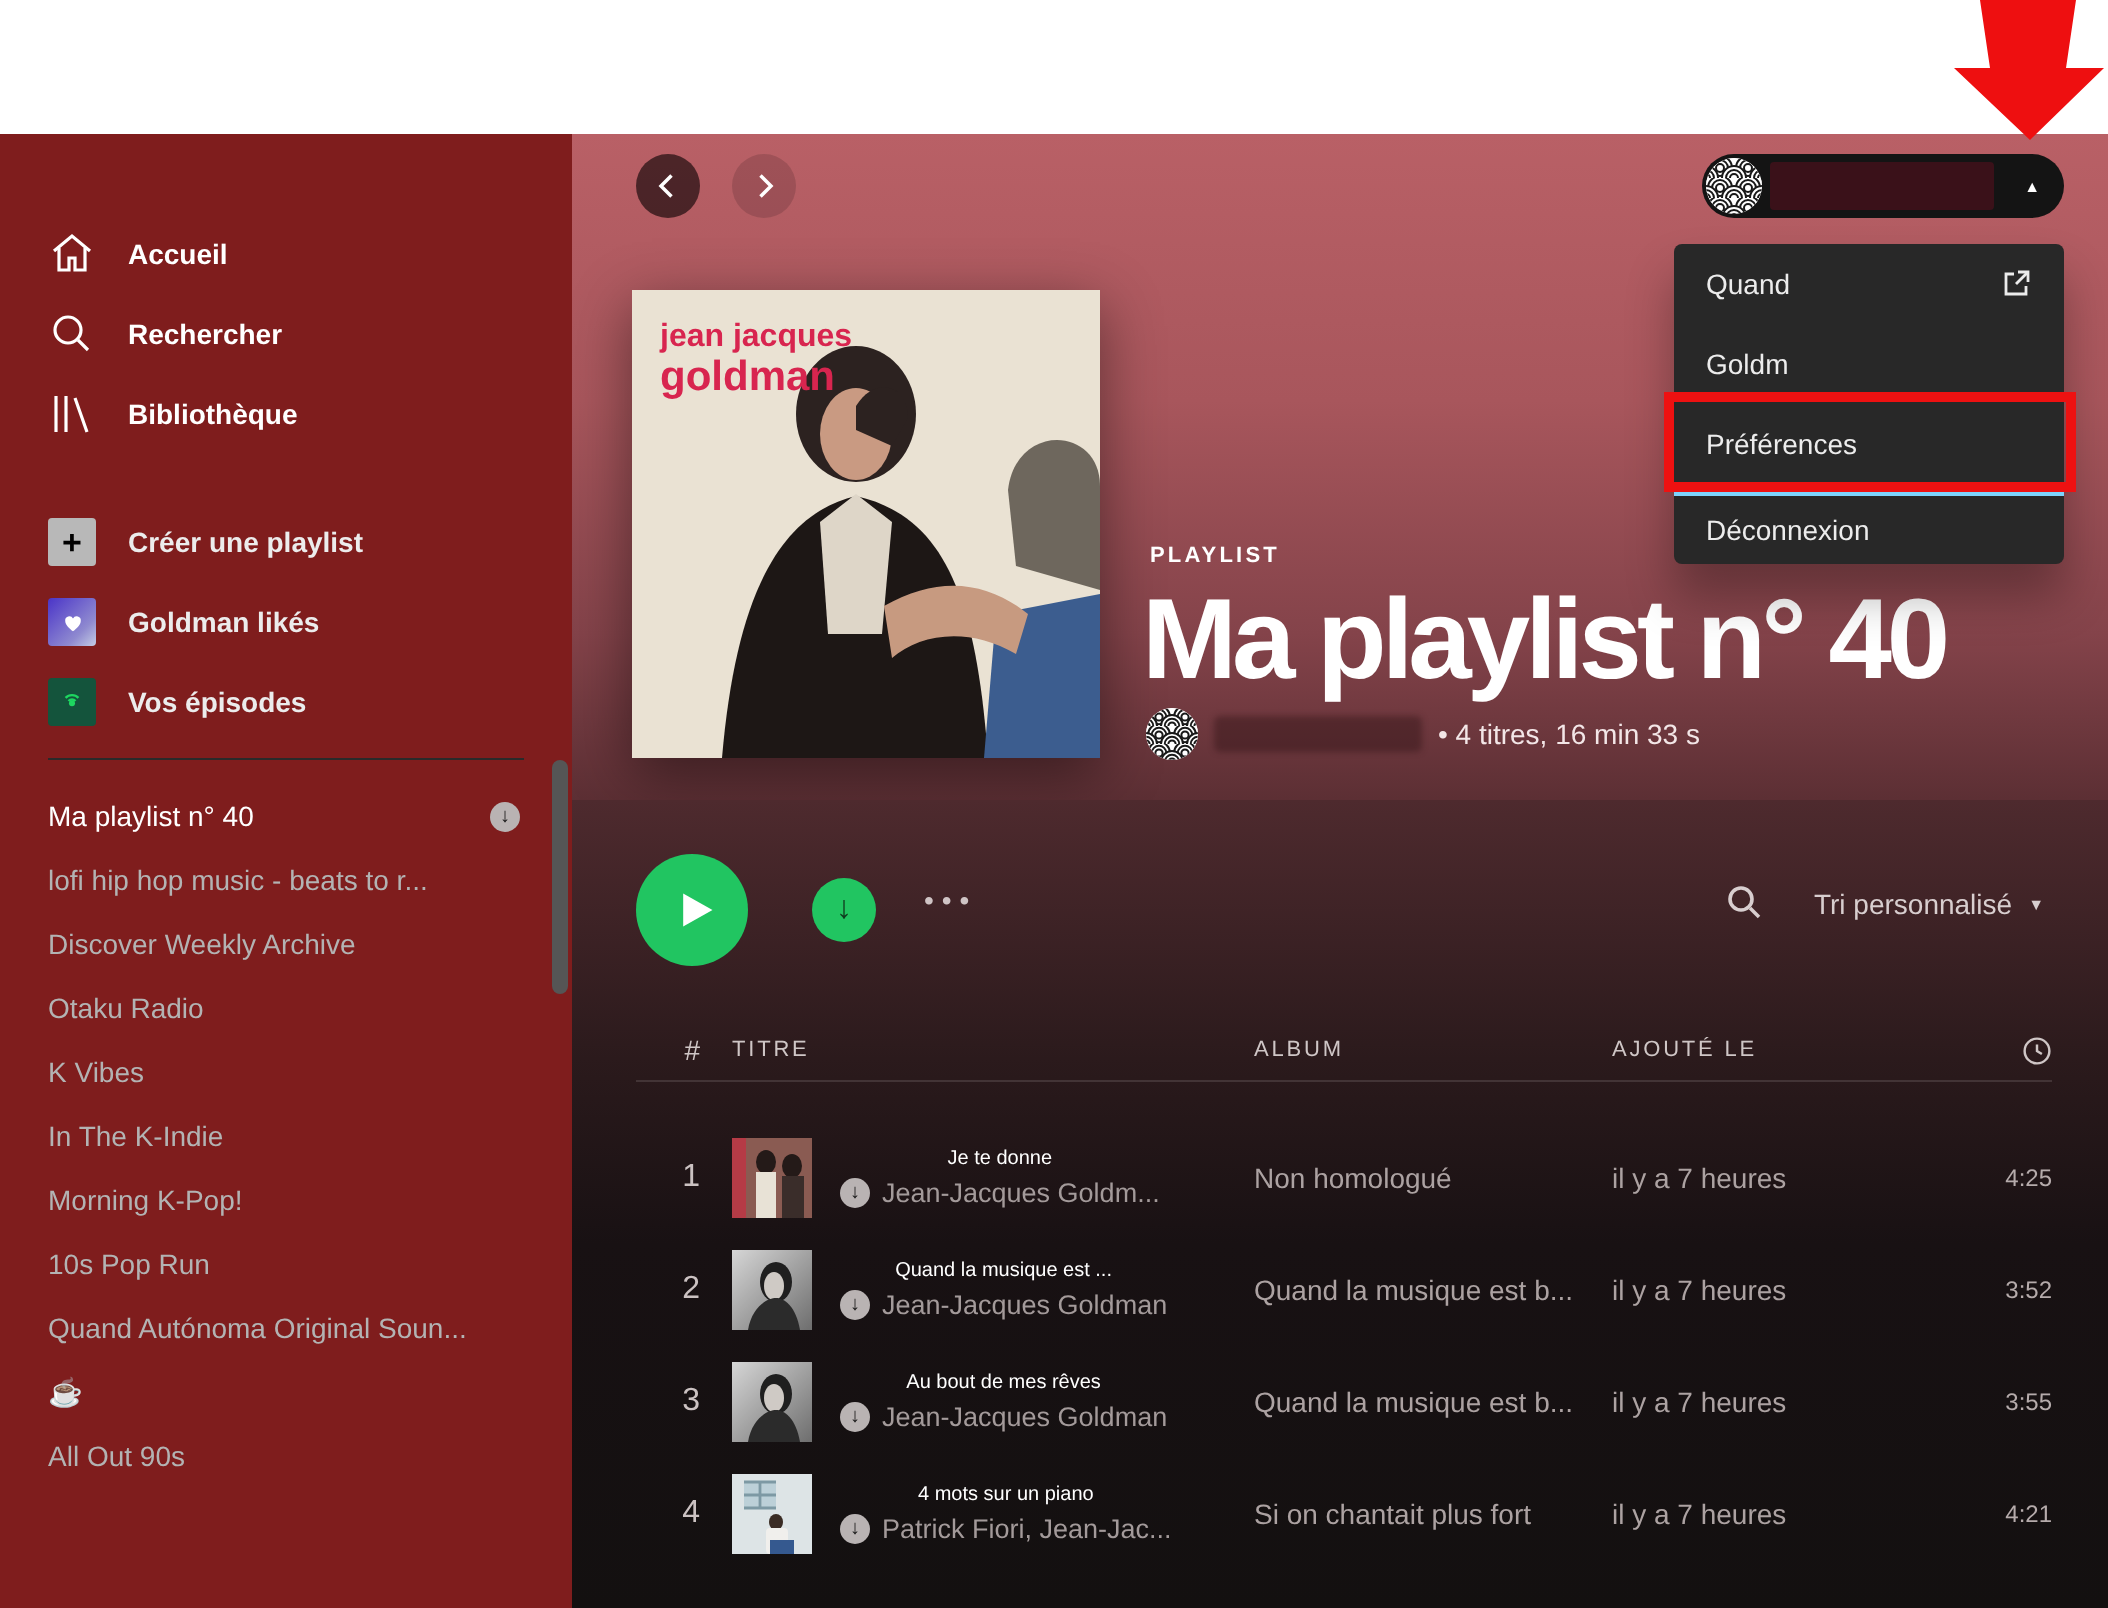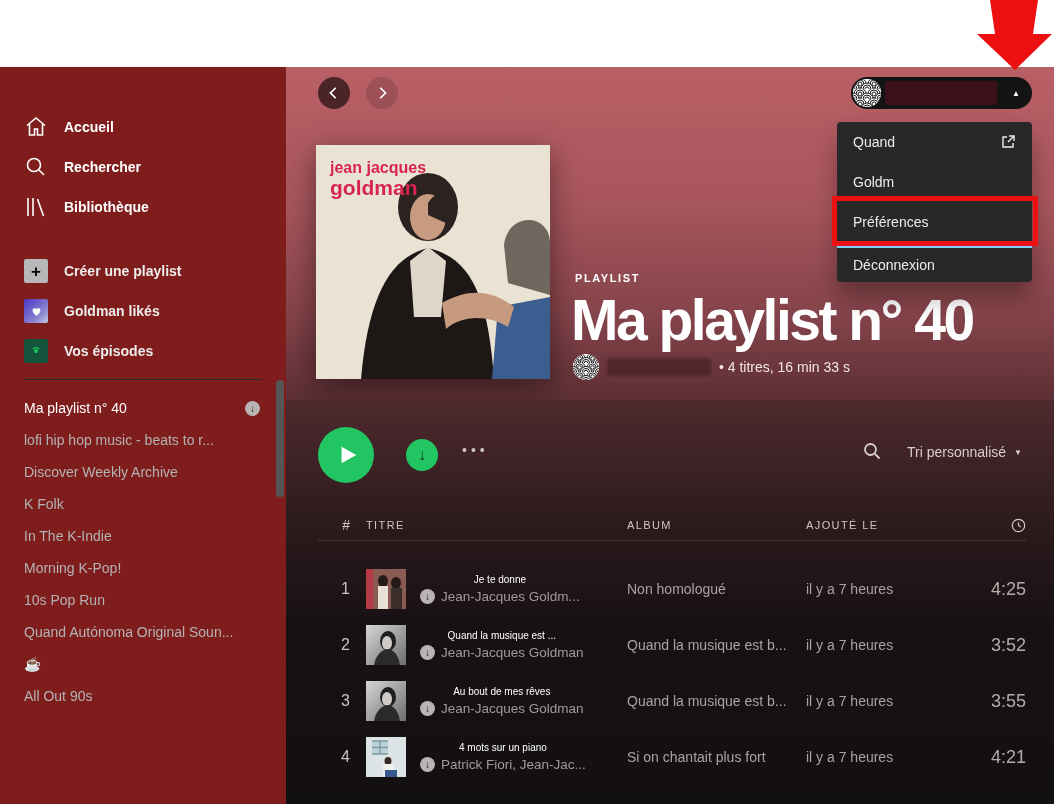--- a/index.html
+++ b/index.html
@@ -83,21 +83,21 @@
   .tl-head .h-dur svg { width:15px; height:15px; display:block; }
   .rows { position:absolute; left:32px; top:161px; width:708px; }
   .trow { height:56px; display:grid; grid-template-columns:32px 245px 163px 1fr 56px; column-gap:16px; align-items:center; cursor:pointer; }
   .c-idx { text-align:right; color:#cbc2c2; font-size:16px; }
   .c-title { display:flex; align-items:center; gap:14px; min-width:0; }
   .thumb { width:40px; height:40px; flex:none; }
   .tt { min-width:0; }
   .tt .t1 { color:#fff; font-size:10px; white-space:nowrap; overflow:hidden; margin-bottom:4px;text-align:center; }
   .tt .t2 { display:flex; align-items:center; gap:6px; color:#a39a9a; font-size:13.5px; white-space:nowrap; }
   .c-album, .c-added { color:#aca2a2; font-size:14px; white-space:nowrap; overflow:hidden; }
-  .c-dur { justify-self:end; color:#b5abab; font-size:18px; }
+  .c-dur { justify-self:end; color:#b5abab; font-size:12px; }
 
   
   .menu { position:absolute; left:837px; top:122px; width:195px; background:#282828; border-radius:4px;
           box-shadow:0 16px 24px rgba(0,0,0,.3); z-index:30; }
   .menu-item { height:40px; display:flex; align-items:center; justify-content:space-between; padding:0 16px;
                color:#ececec; font-size:14px; cursor:pointer; }
   .menu-item.hl { background:#3c3c3c; }
   .menu-item.sep { border-top:6px solid #7dd3fc; }
   .menu-item svg { width:16px; height:16px; flex:none; }
 
@@ -172,21 +172,24 @@
           <span>Ma playlist n° 40</span>
           <span class="dl-badge">↓</span>
         </div>
         <div class="pl-item">
             <span>lofi hip hop music - beats to r...</span>
           </div>
         <div class="pl-item">
             <span>Discover Weekly Archive</span>
           </div>
         <div class="pl-item">
-            <span>K Folk</span>
+            <span>Otaku Radio</span>
+          </div>
+        <div class="pl-item">
+            <span>K Vibes</span>
           </div>
         <div class="pl-item">
             <span>In The K-Indie</span>
           </div>
         <div class="pl-item">
             <span>Morning K-Pop!</span>
           </div>
         <div class="pl-item">
             <span>10s Pop Run</span>
           </div>

